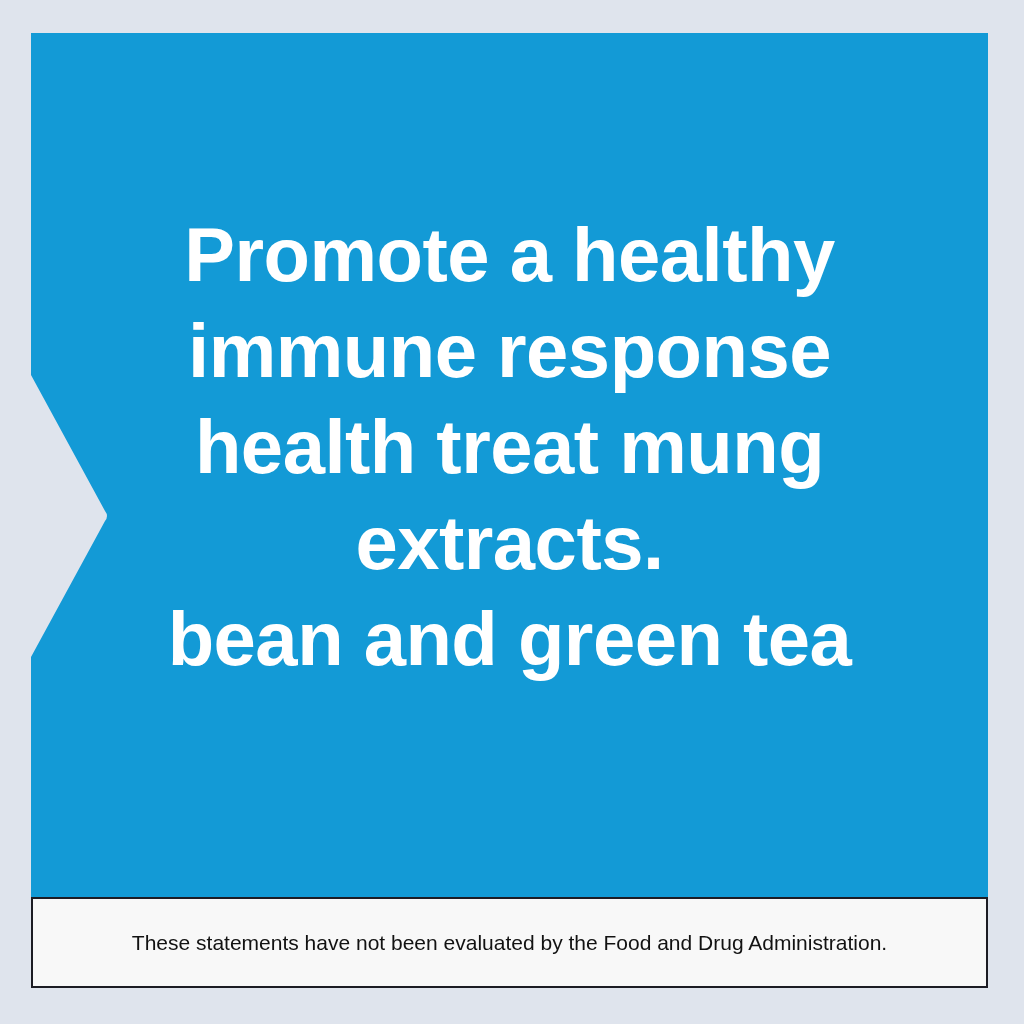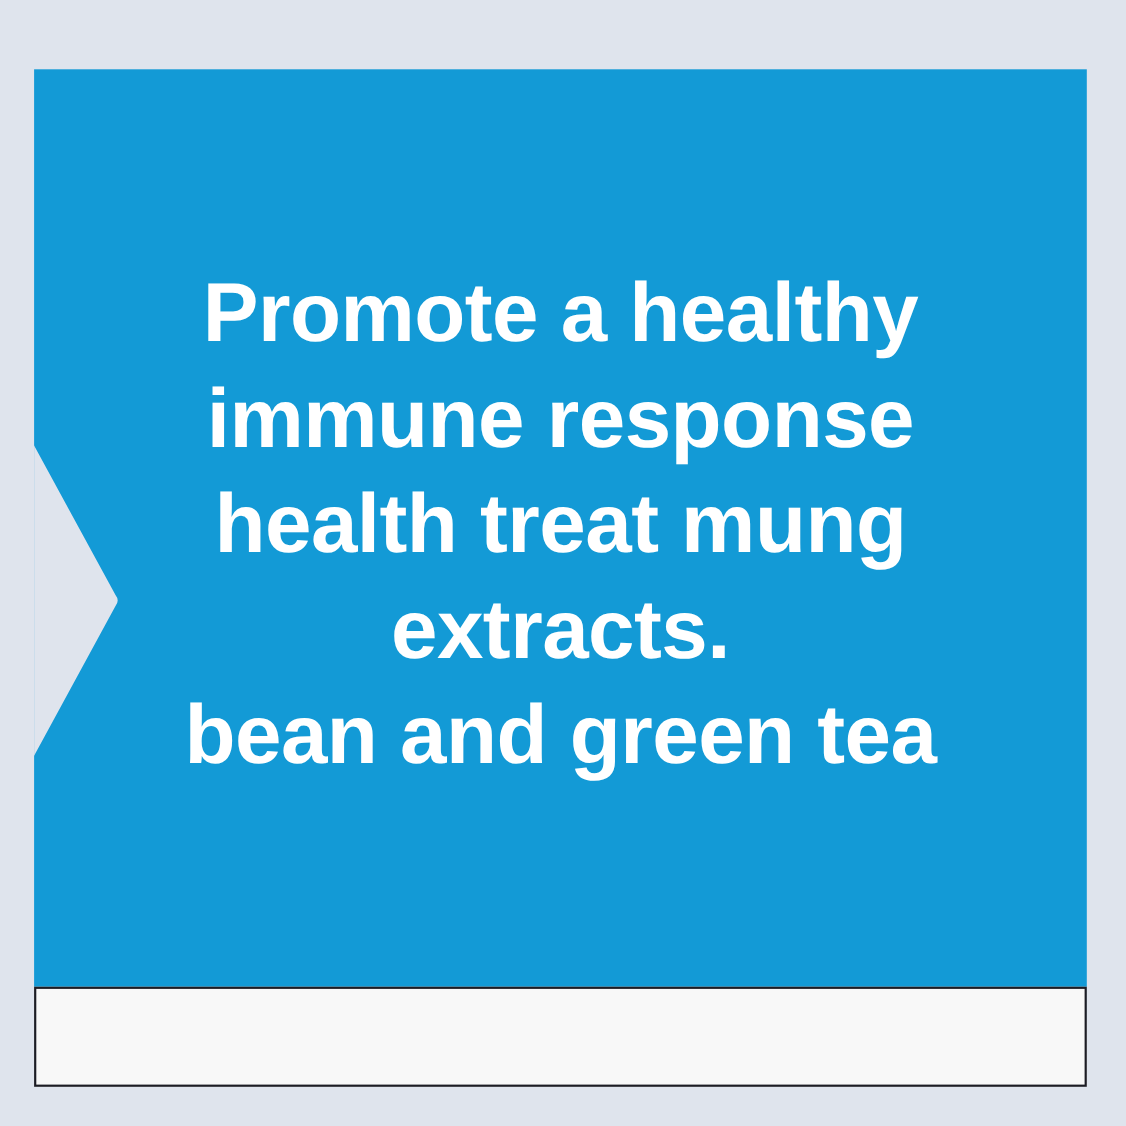--- a/index.html
+++ b/index.html
@@ -23,21 +23,20 @@
 
   
   .blue-panel {
     position: absolute;
     left: 31px;
     top: 33px;
     width: 957px;
     height: 864px;
     background: #139ad6;
     overflow: hidden;
-    margin-top: 30px;
   }
 
   
   .chevron-notch {
     position: absolute;
     left: 0px;
     top: 342px;   
     width: 76px;
     height: 282px;
     overflow: visible;
@@ -113,15 +112,16 @@
       <span class="line">Promote a healthy</span>
       <span class="line">immune response</span>
       <span class="line">health treat mung</span>
       <span class="line">extracts.</span>
       <span class="line">bean and green tea</span>
     </div>
 
   </div>
 
   <div class="disclaimer">
+    <span class="dline">These statements have not been evaluated by the Food and Drug Administration.</span>
   </div>
 
 </div>
 
 </body></html>

